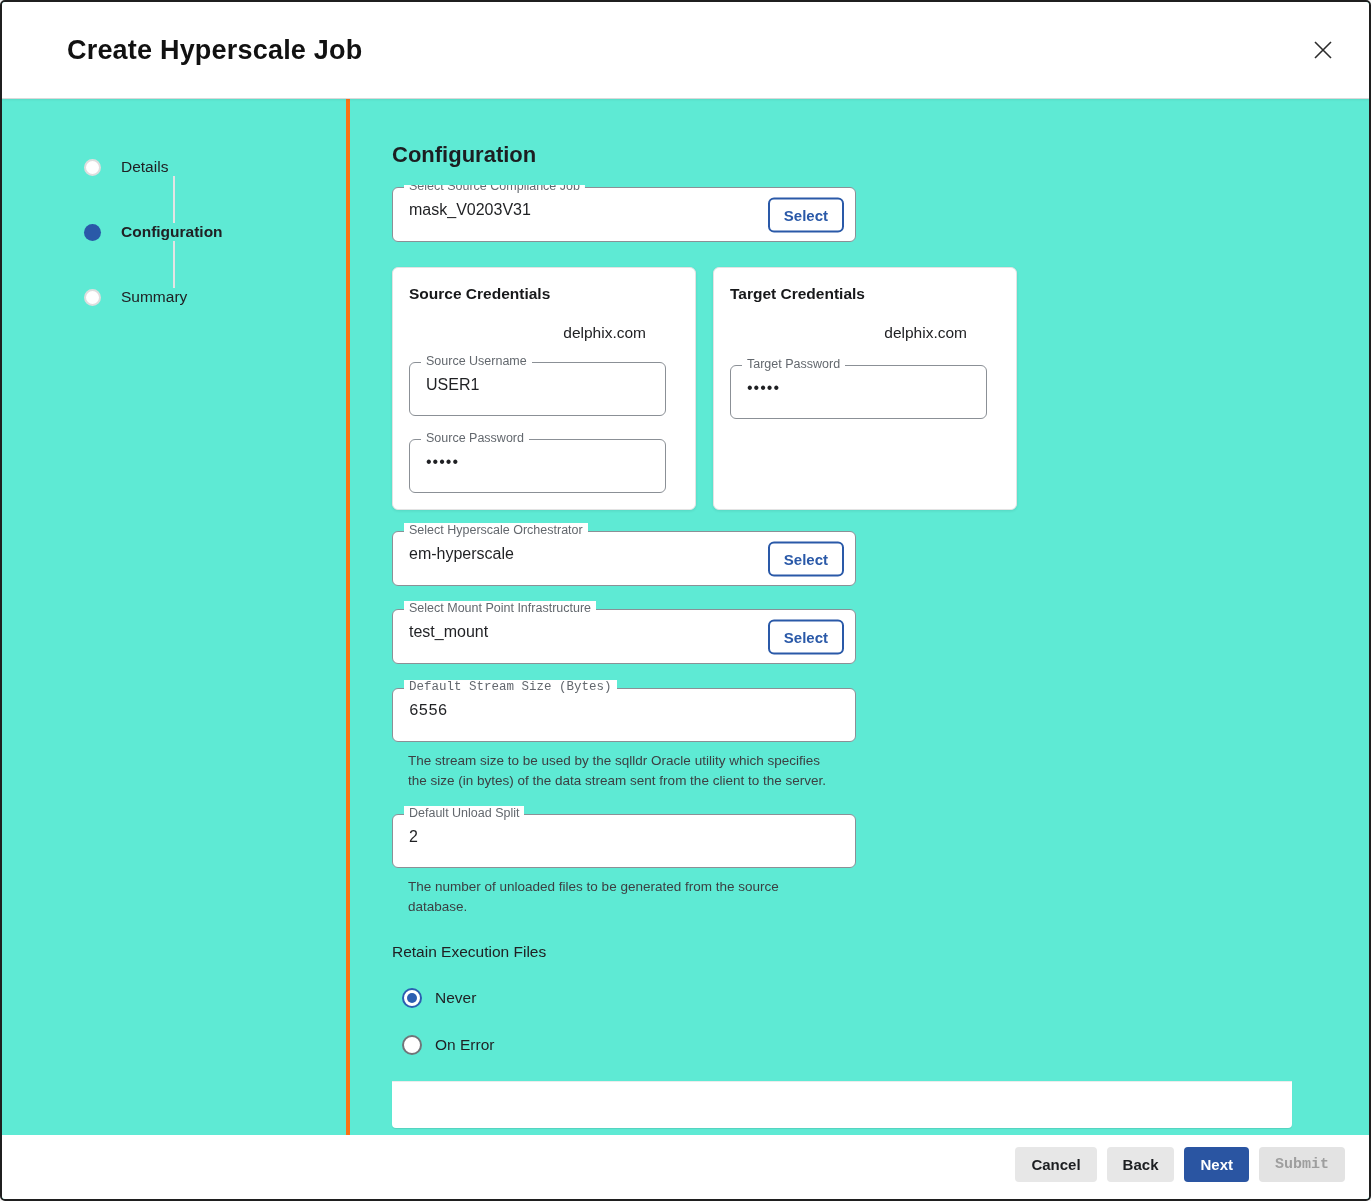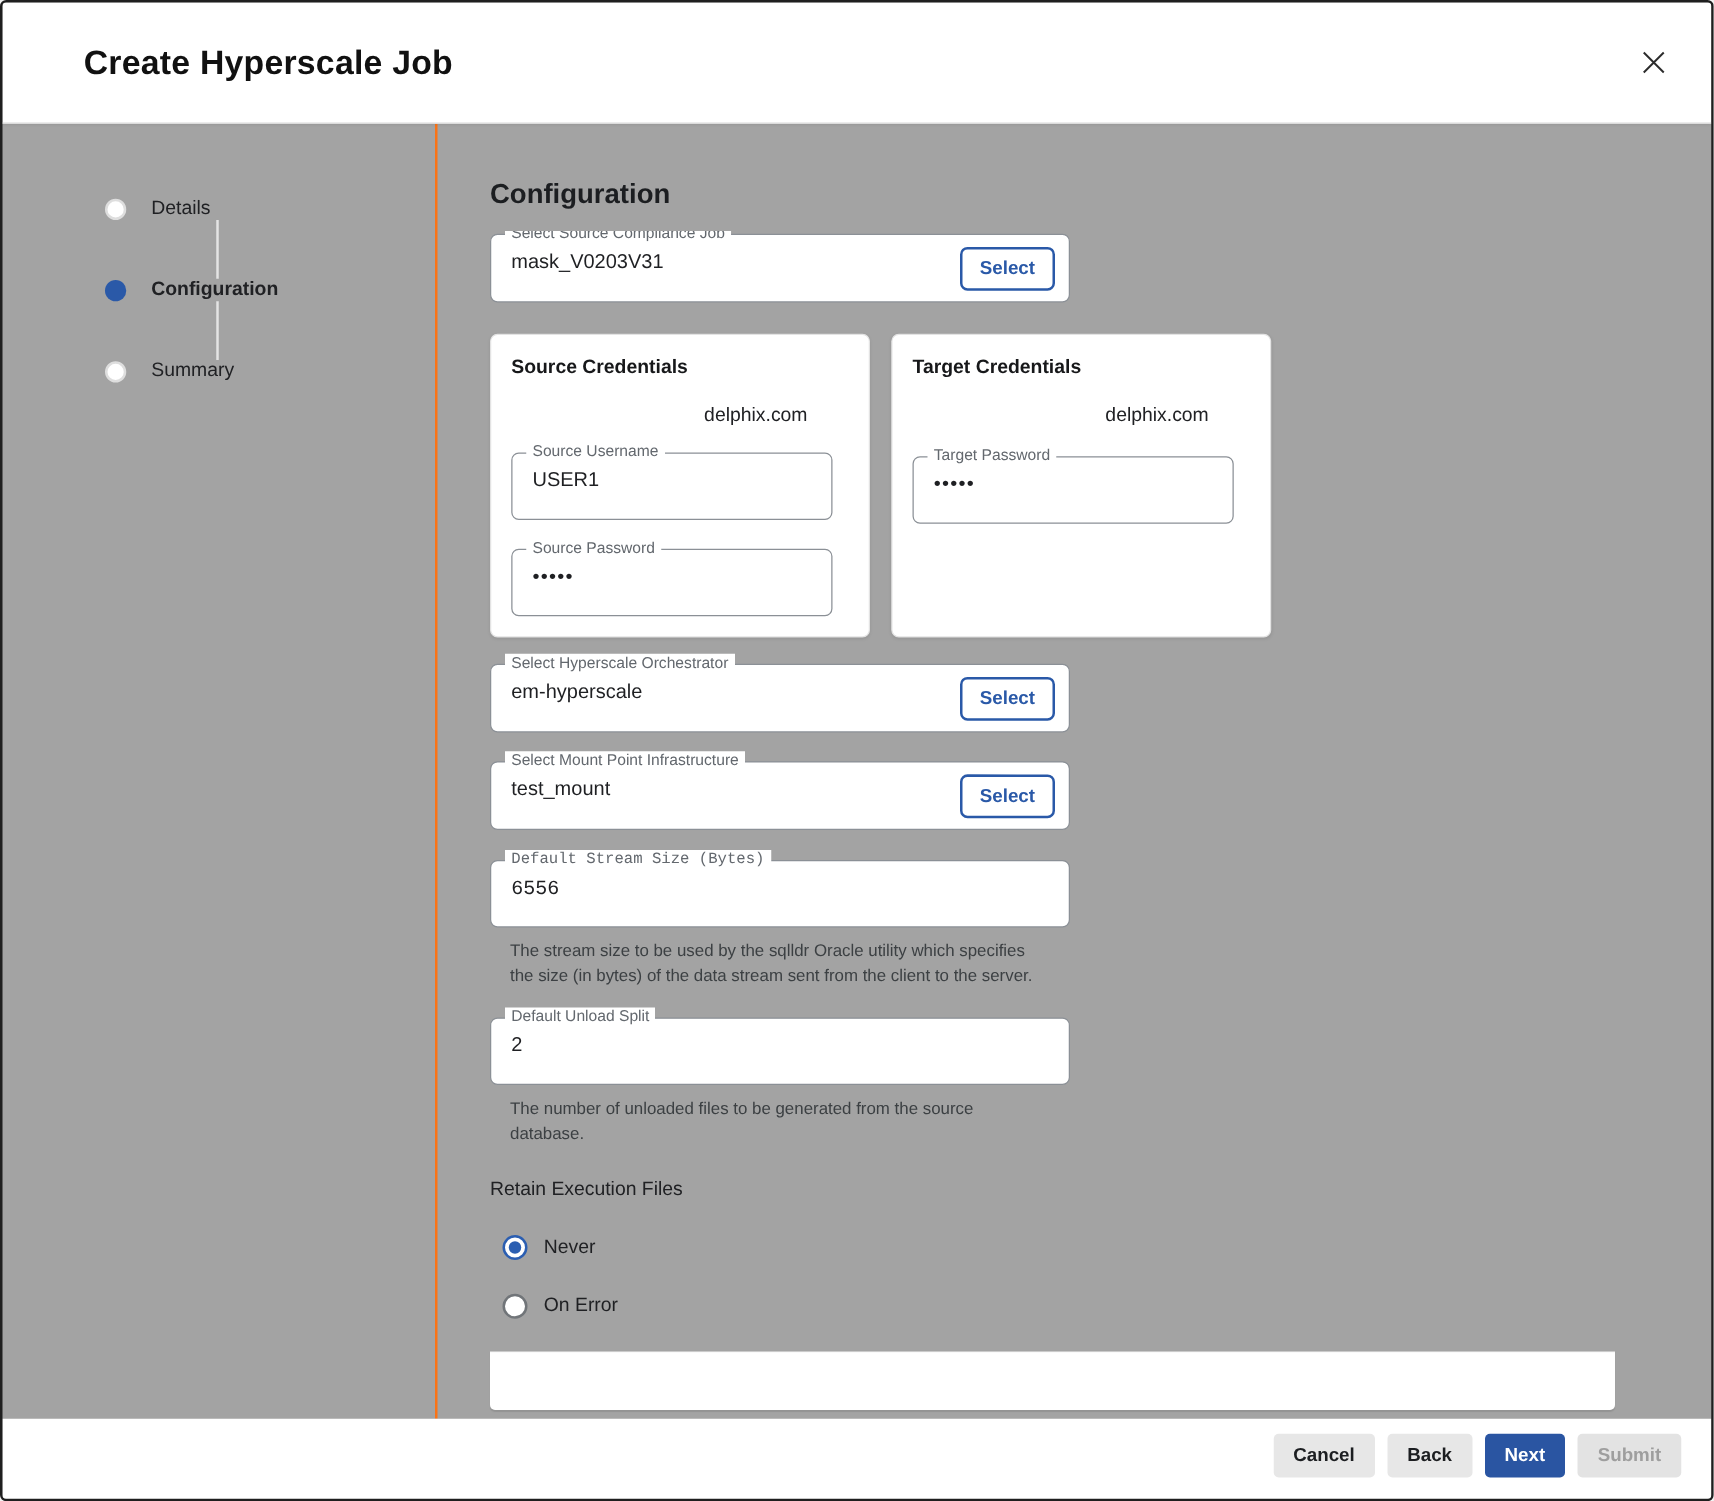--- a/index.html
+++ b/index.html
@@ -1,39 +1,39 @@
 <!DOCTYPE html>
 <html><head>
 <meta charset="utf-8">
 <style>
   * { box-sizing: border-box; margin: 0; padding: 0; }
   html,body { background:#f4f4f4; }
   body { font-family: "Liberation Sans", sans-serif; color:#202124; -webkit-font-smoothing:antialiased; }
 
   .dialog {
-    position:relative; width:1371px; height:1201px; background:#a3a3a3;
+    position:relative; width:1371px; height:1201px; background:#5eead4;
     border:2px solid #1f1f1f; border-radius:5px; overflow:hidden;
     display:flex; flex-direction:column;
   }
 
   
   .header {
     height:97px; flex:0 0 97px; display:flex; align-items:center;
     padding:0 28px 0 65px; border-bottom:1px solid #d9d9d9;
     box-shadow:0 1px 2px rgba(0,0,0,0.07); position:relative; z-index:2; background:#fff;
   }
   .header h1 { font-size:27px; font-weight:700; letter-spacing:0.2px; color:#111; }
   .close-btn {
     margin-left:auto; background:none; border:none; cursor:pointer;
     width:36px; height:36px; display:flex; align-items:center; justify-content:center;
   }
 
   
   .body { flex:1 1 auto; display:flex; min-height:0; }
-  .sidebar { width:348px; flex:0 0 348px; border-right:2px solid #f97316; padding:59px 16px 0 82px; }
+  .sidebar { width:348px; flex:0 0 348px; border-right:4px solid #f97316; padding:59px 16px 0 82px; }
   .step-row { display:flex; align-items:center; gap:20px; height:18px; }
   .step-dot { width:17px; height:17px; border-radius:50%; border:2px solid #dedede; background:#fff; flex:0 0 17px; }
   .step-row.active .step-dot { border:none; background:var(--primary); }
   .step-label { font-size:15.5px; color:#202124; }
   .step-row.active .step-label { font-weight:700; }
   .connector { width:2px; height:47px; background:#e4e4e4; margin-left:89px; }
 
   .main { flex:1 1 auto; padding:43px 0 0 42px; overflow:hidden; }
   .main h2 { font-size:22px; font-weight:700; color:#1c1e21; margin-bottom:19px; }
 
@@ -98,21 +98,21 @@
   .footer {
     flex:0 0 64px; display:flex; align-items:center; justify-content:flex-end;
     gap:10px; padding:0 24px 6px 0; background:#fff;
   }
   .btn {
     height:35px; padding:0 16px; min-width:60px; border:none; border-radius:4px;
     font-family:inherit; font-size:15px; font-weight:700; cursor:pointer;
     background:#e7e7e7; color:#1c1e21;
   }
   .btn.primary { background:#2a55a2; color:#fff; }
-  .btn.disabled { background:#e3e3e3; color:#9e9e9e; cursor:default; }
+  .btn.disabled { background:#e3e3e3; color:#9e9e9e; cursor:default;font-family:Liberation Mono, monospace; }
 </style>
 </head>
 <body>
 
 <div class="dialog">
 
   <div class="header">
     <h1>Create Hyperscale Job</h1>
     <button class="close-btn">
       <svg width="26" height="26" viewBox="0 0 26 26">

